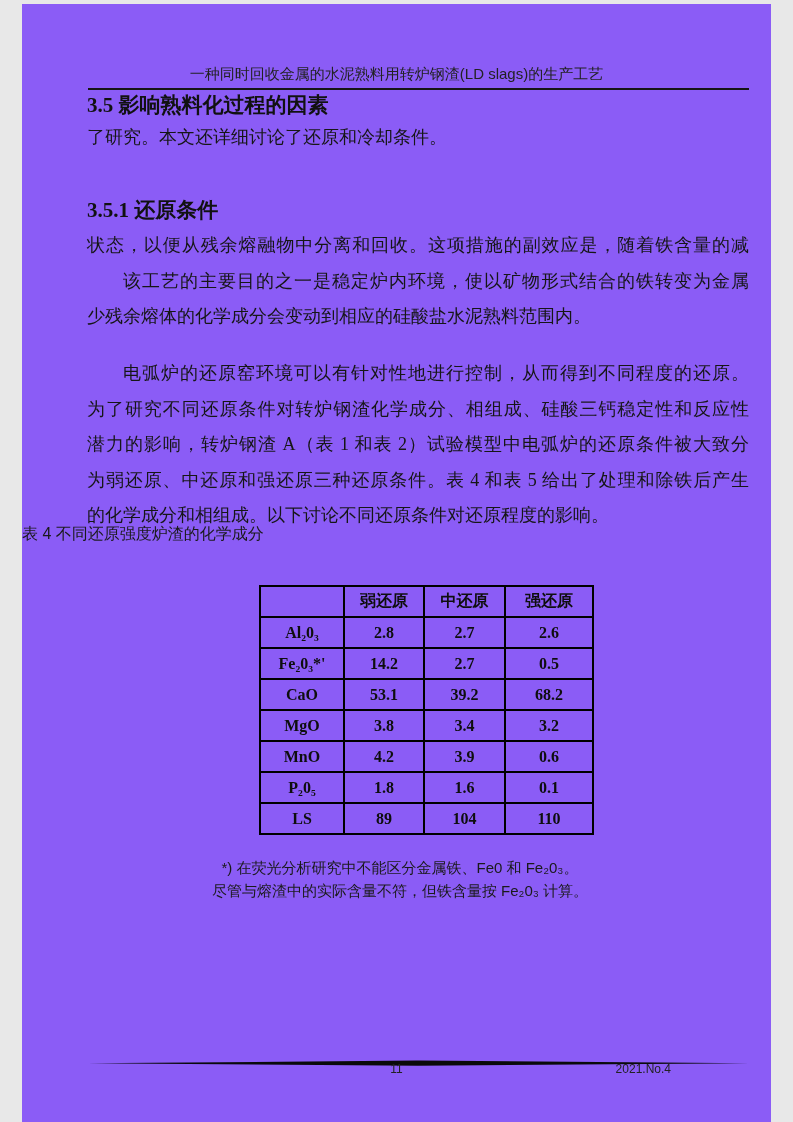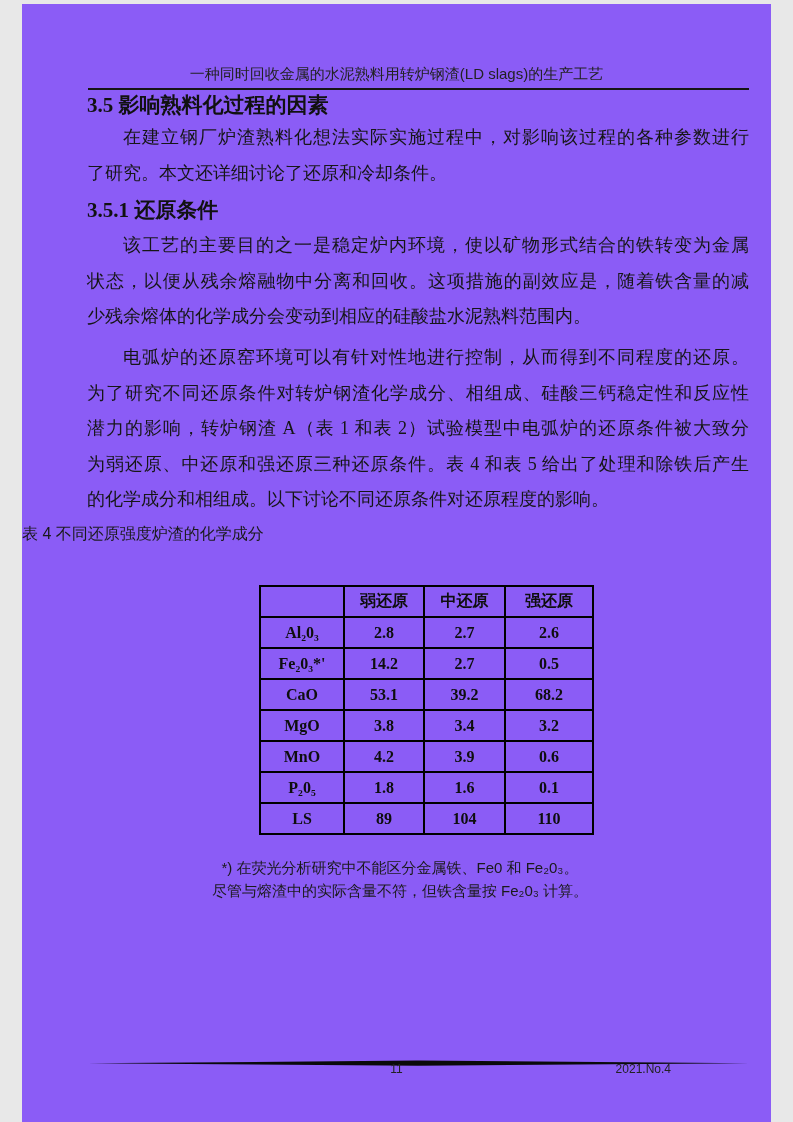--- a/index.html
+++ b/index.html
@@ -89,33 +89,32 @@
 <body>
 
 <div class="page">
 
   <div class="abs doc-title">一种同时回收金属的水泥熟料用转炉钢渣(LD slags)的生产工艺</div>
   <div class="abs header-rule"></div>
 
   <div class="abs h-sec" style="top:88px;">3.5 影响熟料化过程的因素</div>
 
   <div class="abs para" style="top:116px;">
-    <div class="tline fill indent">在建立钢厂炉渣熟料化想法实际实施过程中，对影响该过程的各种参数进行</div>
     <div class="tline">了研究。本文还详细讨论了还原和冷却条件。</div>
   </div>
 
   <div class="abs h-sec" style="top:193px;">3.5.1 还原条件</div>
 
   <div class="abs para" style="top:224px;">
+    <div class="tline fill">状态，以便从残余熔融物中分离和回收。这项措施的副效应是，随着铁含量的减</div>
     <div class="tline fill indent">该工艺的主要目的之一是稳定炉内环境，使以矿物形式结合的铁转变为金属</div>
-    <div class="tline fill">状态，以便从残余熔融物中分离和回收。这项措施的副效应是，随着铁含量的减</div>
     <div class="tline">少残余熔体的化学成分会变动到相应的硅酸盐水泥熟料范围内。</div>
   </div>
 
-  <div class="abs para" style="top:336px;">
+  <div class="abs para" style="top:352px;">
     <div class="tline fill indent">电弧炉的还原窑环境可以有针对性地进行控制，从而得到不同程度的还原。</div>
     <div class="tline fill">为了研究不同还原条件对转炉钢渣化学成分、相组成、硅酸三钙稳定性和反应性</div>
     <div class="tline fill">潜力的影响，转炉钢渣 A（表 1 和表 2）试验模型中电弧炉的还原条件被大致分</div>
     <div class="tline fill">为弱还原、中还原和强还原三种还原条件。表 4 和表 5 给出了处理和除铁后产生</div>
     <div class="tline">的化学成分和相组成。以下讨论不同还原条件对还原程度的影响。</div>
   </div>
 
   <div class="abs tcap" style="top:519px;">表 4 不同还原强度炉渣的化学成分</div>
 
   <table class="abs dtable" style="top:581px;left:237px;">

